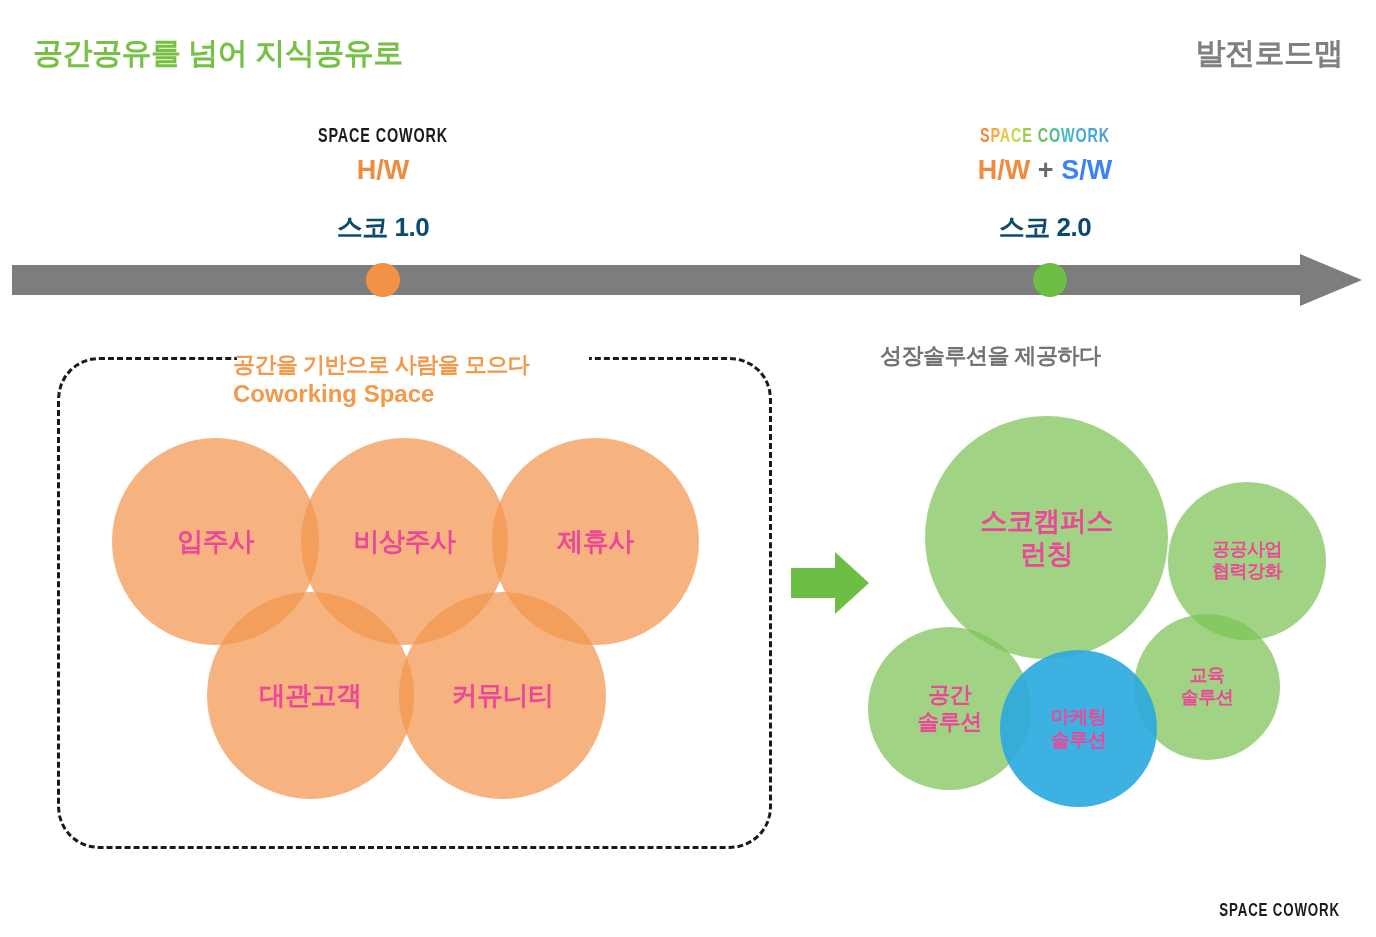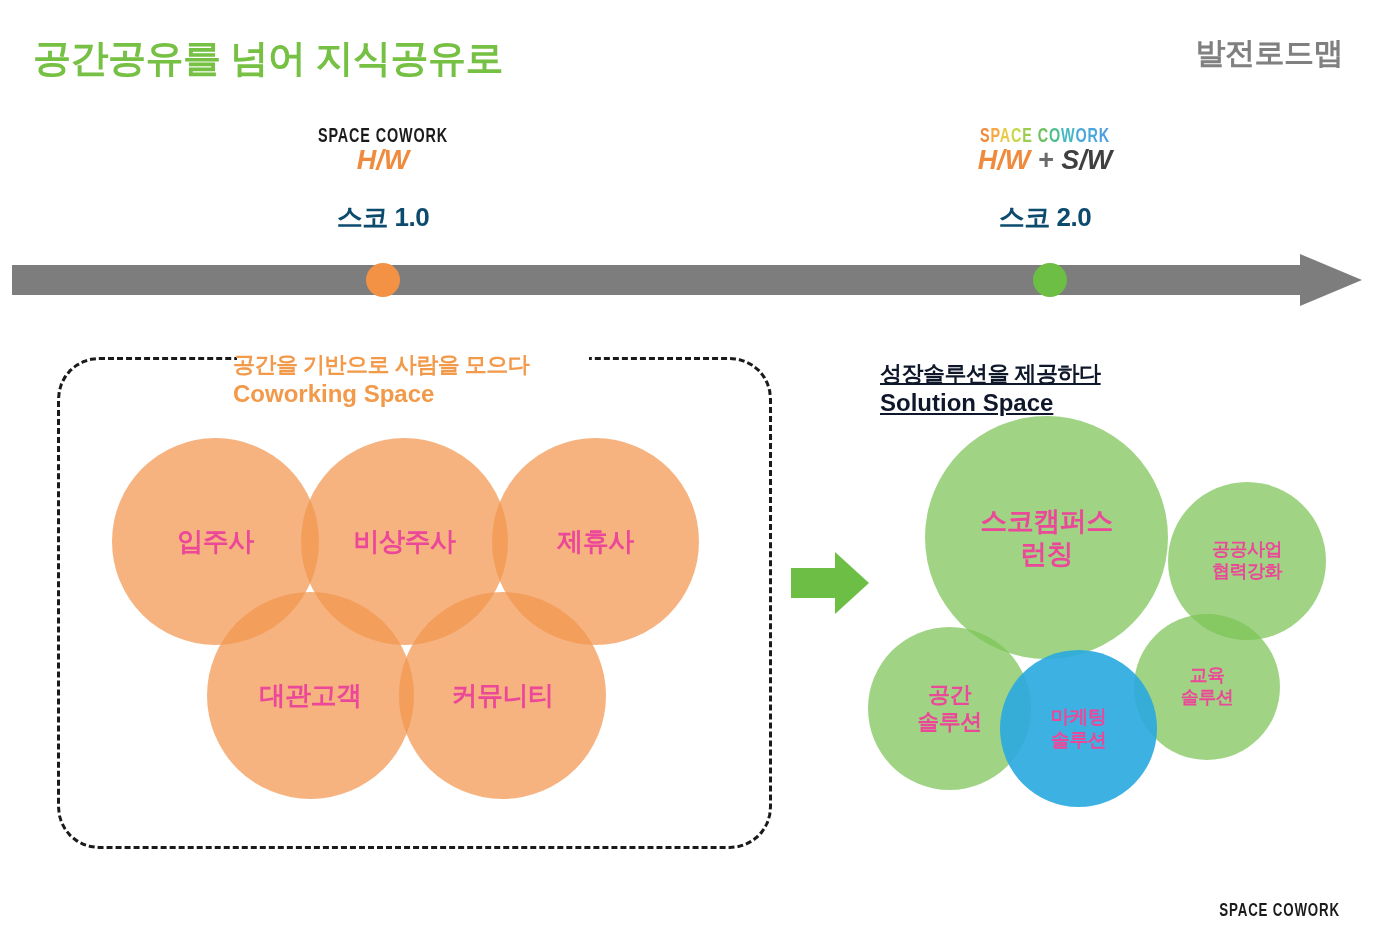--- a/index.html
+++ b/index.html
@@ -16,21 +16,21 @@
     height: 937px;
     background: #ffffff;
     overflow: hidden;
   }
 
   
   .hdr-title {
     position: absolute;
     left: 33px;
     top: 33px;
-    font-size: 38px;
+    font-size: 30px;
     font-weight: bold;
     color: #76c044;
     letter-spacing: -0.5px;
     white-space: nowrap;
   }
   .hdr-right {
     position: absolute;
     right: 33px;
     top: 33px;
     font-size: 30px;
@@ -61,26 +61,26 @@
   .ms-logo .l4 { color: #c8d64a; }
   .ms-logo .l5 { color: #9ccd4e; }
   .ms-logo .l6 { color: #6cc05c; }
   .ms-logo .l7 { color: #4cbf8a; }
   .ms-logo .l8 { color: #45b9c2; }
   .ms-logo .l9 { color: #4aa8d8; }
   .ms-logo .l10 { color: #4f9ee0; }
   .ms-hw {
     font-size: 27px;
     font-weight: bold;
+    margin-top: 10px;
     line-height: 1.1;
     white-space: nowrap;
-    font-style: italic;
   }
   .c-orange { color: #f08a3c; }
-  .c-green  { color: #404040; }
+  .c-green  { color: #3b82f6; }
   .c-gray   { color: #6b6b6b; }
   .ms-ver {
     font-size: 26px;
     font-weight: bold;
     color: #0c4a6e;
     margin-top: 24px;
     letter-spacing: -0.5px;
     white-space: nowrap;
   }
 
@@ -128,21 +128,21 @@
   
   .cap {
     position: absolute;
     line-height: 1.22;
     font-weight: bold;
     white-space: nowrap;
   }
   .cap .ko { font-size: 22px; display: block; letter-spacing: -0.5px; }
   .cap .en { font-size: 24px; display: block; }
   .cap-left  { left: 233px; top: 352px; width: 360px; color: #f2994a; }
-  .cap-right { left: 880px; top: 361px; width: 360px; color: #0f172a; text-decoration: underline; }
+  .cap-right { left: 880px; top: 343px; width: 360px; color: #737373; }
   .cap-left-bg {
     position: absolute;
     left: 237px;
     top: 350px;
     width: 352px;
     height: 66px;
     background: #ffffff;
   }
 
   
@@ -247,21 +247,20 @@
   <div class="circ orange o5">
       <span>커뮤니티</span>
     </div>
 
   <svg class="xarrow" viewBox="0 0 78 62">
     <polygon points="0,16 44,16 44,0 78,31 44,62 44,46 0,46" fill="#6dbe45"></polygon>
   </svg>
 
   <div class="cap cap-right">
     <span class="ko">성장솔루션을 제공하다</span>
-    <span class="en">Solution Space</span>
   </div>
 
   <div class="circ green g2">
       <span>공공사업<br>협력강화</span>
     </div>
   <div class="circ green g3">
       <span>공간<br>솔루션</span>
     </div>
   <div class="circ green g4">
       <span>교육<br>솔루션</span>

